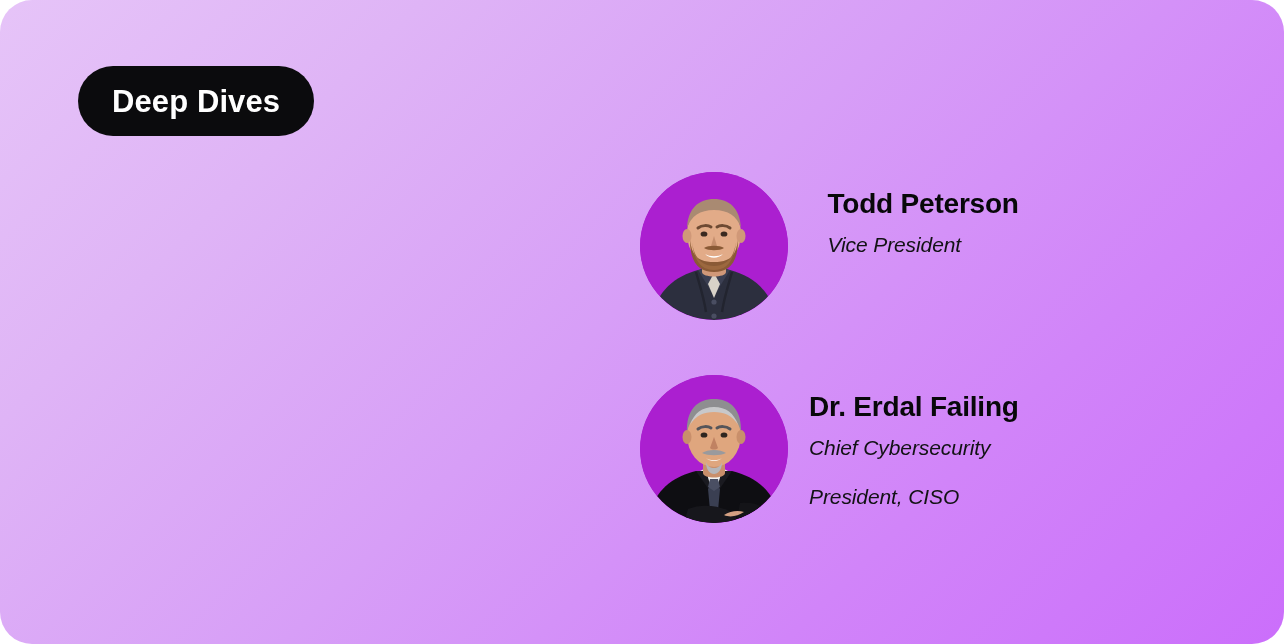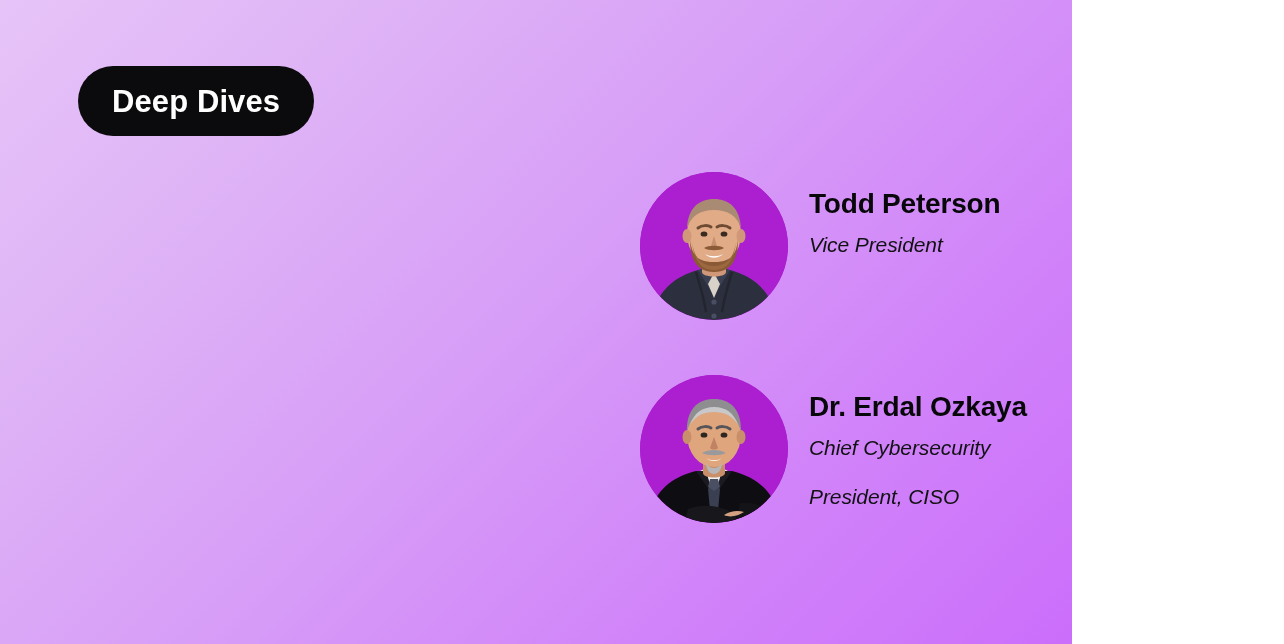--- a/index.html
+++ b/index.html
@@ -2,25 +2,26 @@
 <html><head>
 <meta charset="utf-8">
 <style>
   html, body {
     margin: 0;
     padding: 0;
     background: #ffffff;
   }
   .stage {
     position: relative;
-    width: 1072px;
+    width: 1284px;
     height: 644px;
     overflow: hidden;
     font-family: "Liberation Sans", sans-serif;
     background: linear-gradient(135deg, #e6c4f8 0%, #dfb4f6 22%, #d79ef7 48%, #d184f9 74%, #cb6efb 100%);
+    border-radius: 32px;
   }
 
   
   .badge {
     position: absolute;
     left: 78px;
     top: 66px;
     height: 70px;
     padding: 0 34px;
     display: flex;
@@ -58,20 +59,21 @@
   
   .speakers {
     position: absolute;
     left: 640px;
     top: 172px;
   }
   .speaker-row {
     display: flex;
     align-items: flex-start;
     height: 148px;
+    justify-content: space-between;
   }
   .speaker-row + .speaker-row {
     margin-top: 55px;
   }
 
   .avatar {
     position: relative;
     width: 148px;
     height: 148px;
     border-radius: 50%;
@@ -217,20 +219,20 @@
 
             <path d="M62 78 C68 74 80 74 86 78 C80 81 68 81 62 78 Z" fill="#9a9a9d"></path>
 
             <path d="M66 83 C70 87 78 87 82 83 C78 86 70 86 66 83 Z" fill="#ffffff"></path>
 
             <path d="M66 87 C68 95 80 95 82 87 C82 95 78 99 74 99 C70 99 66 95 66 87 Z" fill="#b6b6b9"></path>
           </g>
         </svg>
       </div>
       <div class="speaker-text">
-        <div class="speaker-name">Dr. Erdal Ozkaya</div>
+        <div class="speaker-name">Dr. Erdal Failing</div>
         <div class="speaker-role">Chief Cybersecurity</div>
         <div class="speaker-role">President, CISO</div>
       </div>
     </div>
 
   </div>
 </div>
 
 </body></html>

